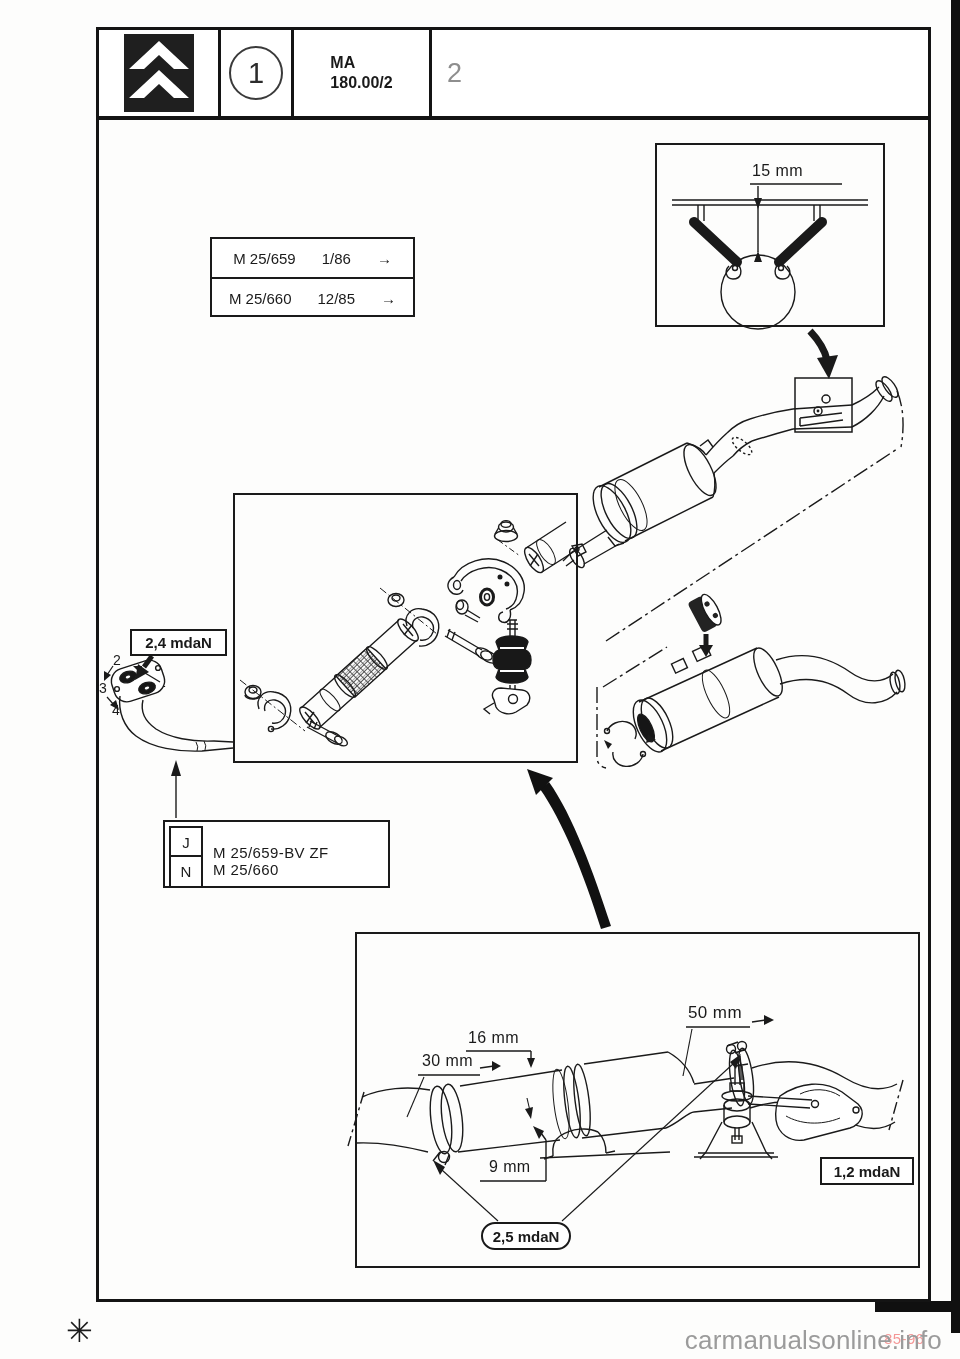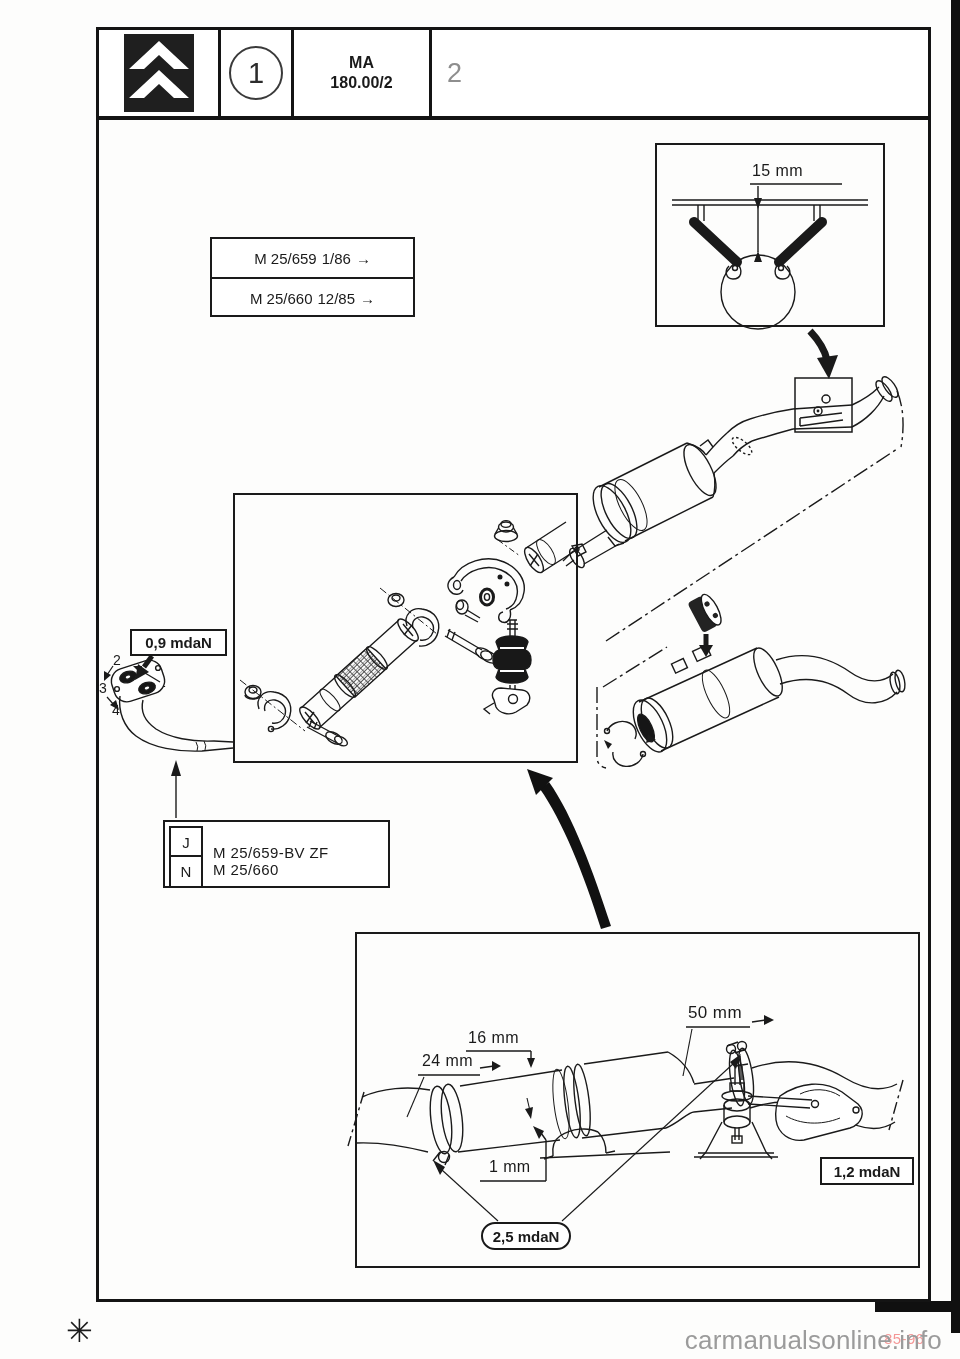--- a/index.html
+++ b/index.html
@@ -13,25 +13,25 @@
   #art{position:absolute;left:0;top:0;pointer-events:none;}
   
   .main-border{left:96px;top:27px;width:835px;height:1275px;border:3px solid #141414;background:transparent;}
   .hdr{left:96px;top:27px;width:835px;height:93px;border:3px solid #141414;border-bottom-width:4px;
        display:flex;background:#fff;}
   .hcell{border-right:3px solid #141414;display:flex;align-items:center;justify-content:center;position:relative;}
   .hcell:last-child{border-right:none;}
   .circle1{width:50px;height:50px;border:2px solid #3a3a3a;border-radius:50%;
            display:flex;align-items:center;justify-content:center;font-size:29px;color:#2c2c2c;}
   .models{position:absolute;right:18px;top:10px;width:120px;text-align:center;font-weight:bold;font-size:17px;line-height:36px;}
-  .opref{text-align:center;font-weight:bold;font-size:16px;line-height:20px;}
+  .opref{text-align:left;font-weight:bold;font-size:16px;line-height:20px;}
   .sheetno{font-size:27px;color:#8e8e8e;font-weight:normal;}
   
   .labelbox{display:flex;align-items:center;justify-content:center;font-size:15px;}
-  .revrow{height:38px;display:flex;align-items:center;justify-content:center;gap:5px;font-size:15px;}
+  .revrow{height:38px;display:flex;align-items:center;justify-content:center;gap:26px;font-size:15px;}
   .jn-cell{position:absolute;width:30px;height:29px;border:2px solid #1a1a1a;background:#fff;
            display:flex;align-items:center;justify-content:center;font-size:15px;}
   .jn-label{position:absolute;left:48px;height:29px;line-height:29px;font-size:15px;letter-spacing:.4px;}
   .wm{color:#9b9b9b;font-size:26px;letter-spacing:.2px;}
   .pcode{color:#ef4444;opacity:.55;font-size:15px;}
   .blackstrip{background:#101010;}
 </style>
 </head>
 <body>
 
@@ -78,45 +78,45 @@
       <span>→</span>
     </div>
   </div>
 
   <div class="abs bx" style="left:655px;top:143px;width:230px;height:184px;background:transparent;"></div>
   <div class="t" style="left:752px;top:162px;font-size:16px;">15 mm</div>
 
   <div class="abs" style="left:233px;top:493px;width:345px;height:270px;border:2px solid #1a1a1a;background:transparent;"></div>
 
   <div class="abs bx labelbox bold" style="left:130px;top:629px;width:97px;height:27px;">
-    <span>0,9 mdaN</span>
+    <span>2,4 mdaN</span>
   </div>
 
   <div class="t" style="left:113px;top:652px;font-size:14px;">2</div>
   <div class="t" style="left:99px;top:680px;font-size:14px;">3</div>
   <div class="t" style="left:112px;top:702px;font-size:14px;">4</div>
   <div class="t" style="left:158px;top:674px;font-size:14px;">1</div>
 
   <div class="abs bx" style="left:163px;top:820px;width:227px;height:68px;">
     <div class="jn-cell" style="left:4px;top:4px;">
       <span>J</span>
     </div>
     <div class="jn-cell" style="left:4px;top:33px;">
       <span>N</span>
     </div>
     <div class="jn-label" style="top:4px;margin-top:12px;">M 25/659-BV ZF</div>
     <div class="jn-label" style="top:33px;">M 25/660</div>
   </div>
 
   <div class="abs" style="left:355px;top:932px;width:565px;height:336px;border:2px solid #1a1a1a;background:transparent;"></div>
 
-  <div class="t" style="left:422px;top:1052px;font-size:16px;">24 mm</div>
+  <div class="t" style="left:422px;top:1052px;font-size:16px;">30 mm</div>
   <div class="t" style="left:468px;top:1029px;font-size:16px;">16 mm</div>
   <div class="t" style="left:688px;top:1003px;font-size:17px;">50 mm</div>
-  <div class="t" style="left:489px;top:1158px;font-size:16px;">1 mm</div>
+  <div class="t" style="left:489px;top:1158px;font-size:16px;">9 mm</div>
 
   <div class="abs bx labelbox bold" style="left:481px;top:1222px;width:90px;height:28px;border-radius:14px;">
     <span>2,5 mdaN</span>
   </div>
   <div class="abs bx labelbox bold" style="left:820px;top:1157px;width:94px;height:28px;">
     <span>1,2 mdaN</span>
   </div>
 
   <div class="t" style="left:66px;top:1312px;font-size:32px;">✳</div>
   <div class="t pcode" style="left:884px;top:1330px;">85-96</div>

